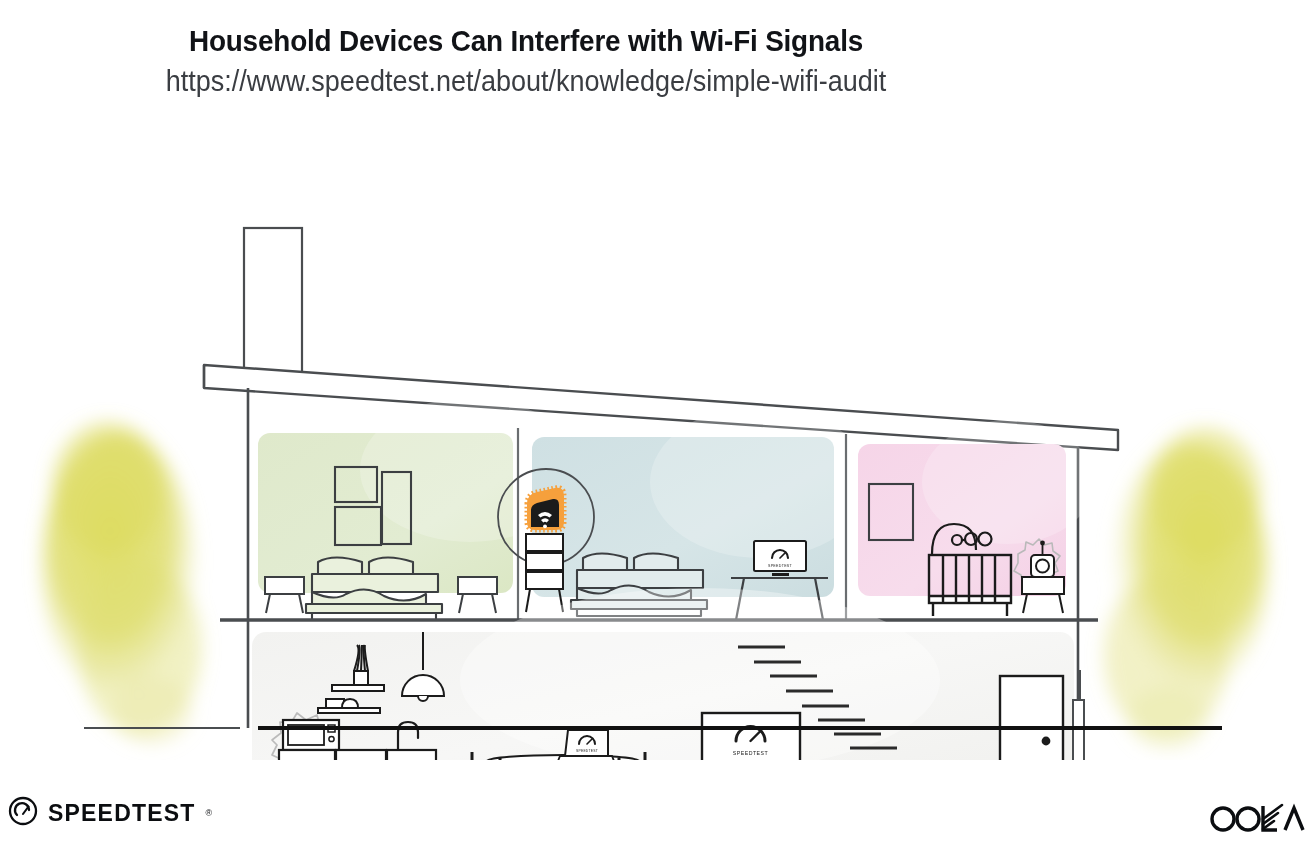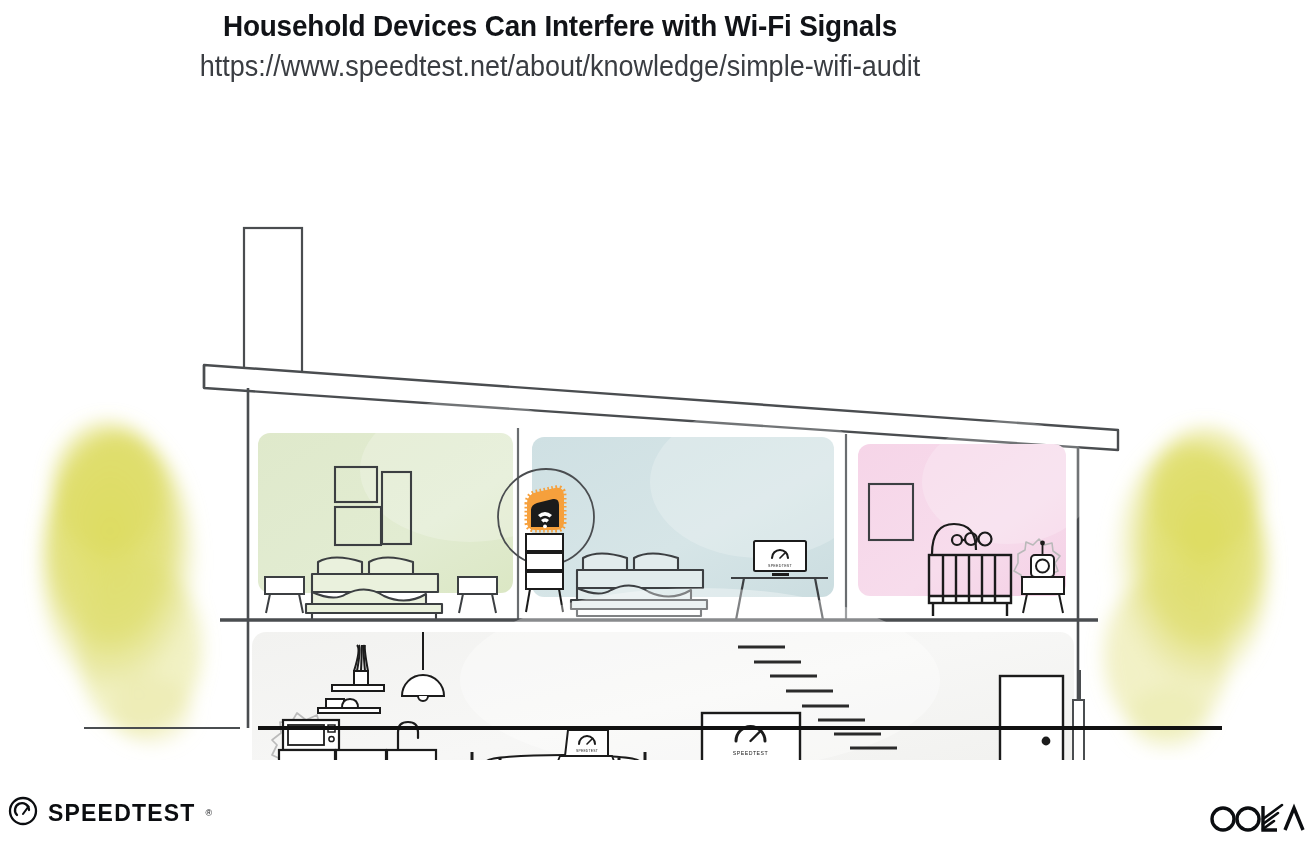--- a/index.html
+++ b/index.html
@@ -7,21 +7,21 @@
   body{
     width:1308px;height:861px;
     background:#ffffff;
     font-family:"Liberation Sans", sans-serif;
     overflow:hidden;
     position:relative;
   }
   #stage{position:absolute;left:0;top:0;width:1308px;height:861px;}
 
   
-  #header{position:absolute;left:0;top:1px;width:1052px;height:105px;text-align:center;margin-left:34px;}
+  #header{position:absolute;left:0;top:16px;width:1052px;height:105px;text-align:center;}
   #title{
     margin:0;padding-top:8px;
     font-size:30px;font-weight:bold;color:#111317;
     letter-spacing:-0.2px;
     font-family:"Liberation Sans", sans-serif;
     transform:scaleX(0.93);
   }
   #subtitle{
     margin:0;padding-top:6px;
     font-size:30px;font-weight:400;color:#3a3d42;

